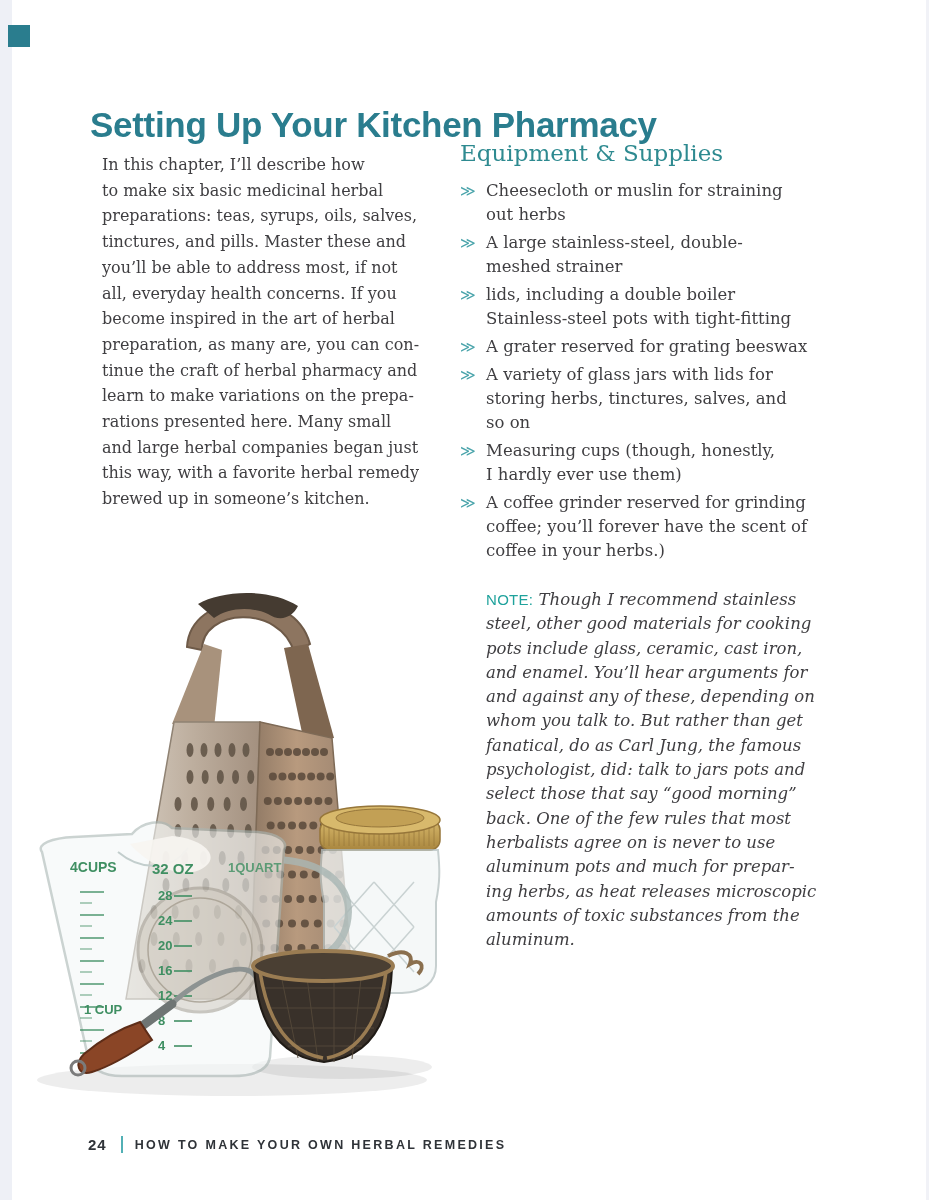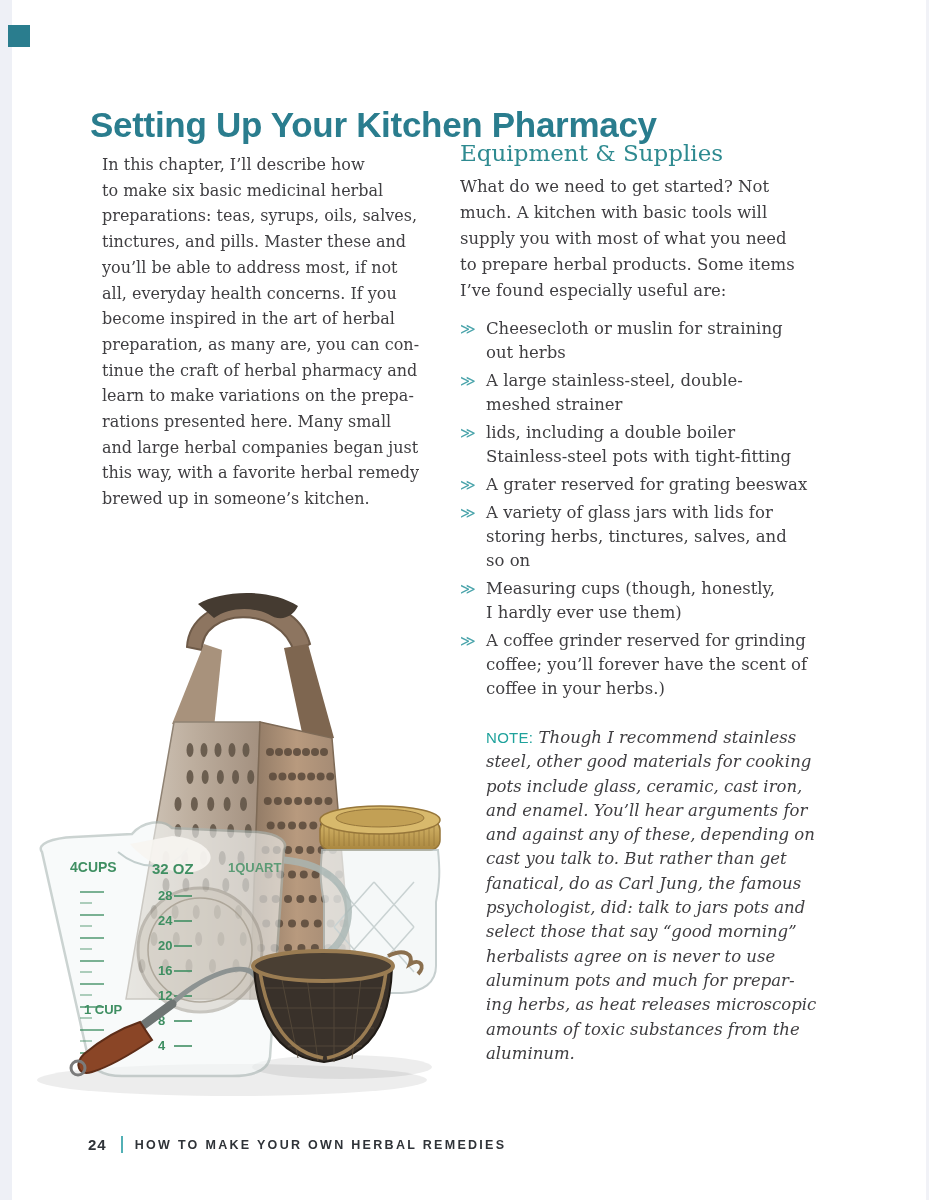--- a/index.html
+++ b/index.html
@@ -306,27 +306,20 @@
         </g>
         <ellipse cx="301" cy="414" rx="70" ry="15" fill="#4a3f33" stroke="#9a7c52" stroke-width="4"></ellipse>
         <path d="M238,420 C246,470 266,500 301,506 M364,420 C358,470 336,500 305,506" fill="none" stroke="#9a7c52" stroke-width="3.5"></path>
         <path d="M366,404 C382,396 392,402 388,412 C398,406 404,414 396,422" fill="none" stroke="#8a6f4e" stroke-width="4"></path>
       </g>
     </svg>
   </div>
 
   <div class="col-right">
     <h2 class="equip-heading">Equipment &amp; Supplies</h2>
-    <div class="equip-intro" id="equip-intro">
-        <div class="line">What do we need to get started? Not</div>
-        <div class="line">much. A kitchen with basic tools will</div>
-        <div class="line">supply you with most of what you need</div>
-        <div class="line">to prepare herbal products. Some items</div>
-        <div class="line">I’ve found especially useful are:</div>
-      </div>
     <div class="bullet-list" id="bullet-list">
         <div class="bullet-item">
           <span class="bullet-marker">≫</span>
           <div class="bullet-content">
             <div class="line">Cheesecloth or muslin for straining</div>
             <div class="line">out herbs</div>
           </div>
         </div>
         <div class="bullet-item">
           <span class="bullet-marker">≫</span>
@@ -371,24 +364,25 @@
             <div class="line">coffee in your herbs.)</div>
           </div>
         </div>
       </div>
     <div class="note-block" id="note-block">
         <div class="line"><span class="note-label">NOTE:</span> Though I recommend stainless</div>
         <div class="line">steel, other good materials for cooking</div>
         <div class="line">pots include glass, ceramic, cast iron,</div>
         <div class="line">and enamel. You’ll hear arguments for</div>
         <div class="line">and against any of these, depending on</div>
-        <div class="line">cast you talk to. But rather than get</div>
+        <div class="line">whom you talk to. But rather than get</div>
         <div class="line">fanatical, do as Carl Jung, the famous</div>
         <div class="line">psychologist, did: talk to jars pots and</div>
         <div class="line">select those that say “good morning”</div>
+        <div class="line">back. One of the few rules that most</div>
         <div class="line">herbalists agree on is never to use</div>
         <div class="line">aluminum pots and much for prepar-</div>
         <div class="line">ing herbs, as heat releases microscopic</div>
         <div class="line">amounts of toxic substances from the</div>
         <div class="line">aluminum.</div>
       </div>
   </div>
 
   <div class="page-footer">
     <span class="footer-pagenum">24</span>

